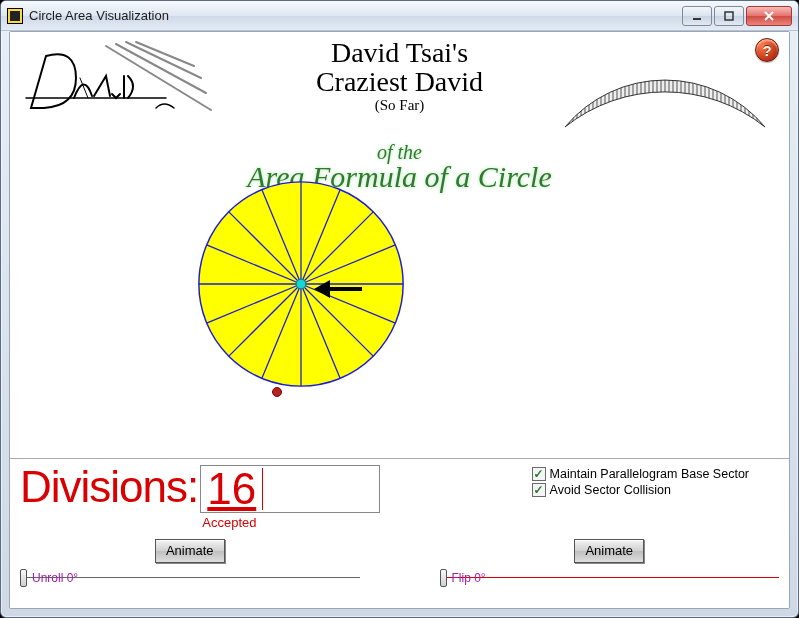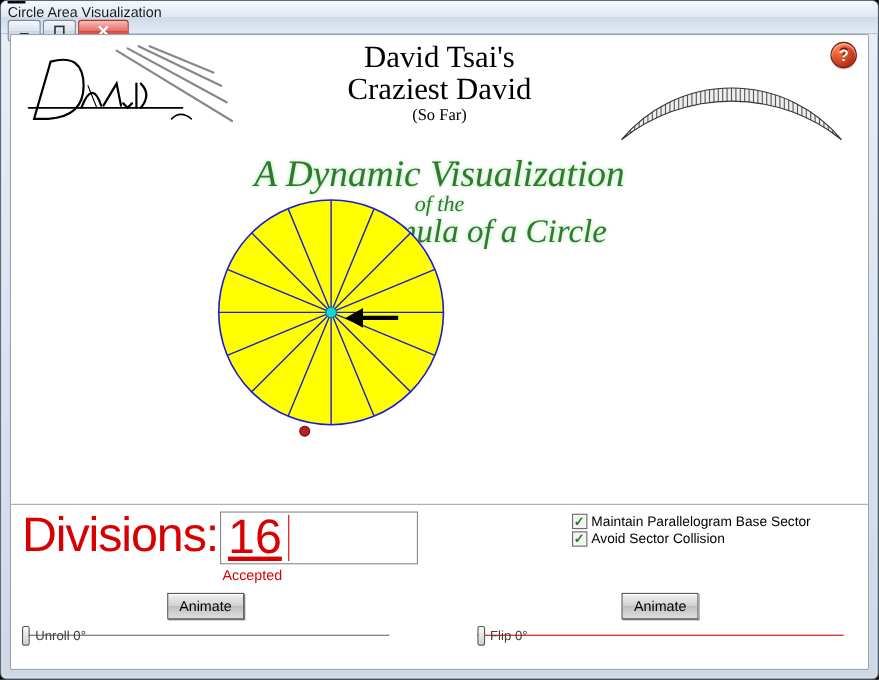--- a/index.html
+++ b/index.html
@@ -20,26 +20,25 @@
     border: 1px solid #5a6b82;
     border-radius: 6px;
     position: relative;
     overflow: hidden;
     box-shadow: inset 0 0 0 1px #fff8;
   }
   
   .titlebar {
     height: 30px;
     display: flex;
-    align-items: flex-start;
+    align-items: center;
     padding: 0 6px 0 6px;
     background: linear-gradient(to bottom, #f6f9fd, #dfe7f2 50%, #cfd9e8 51%, #e3ebf5);
     border-bottom: 1px solid #b7c2d1;
     position: relative;
-    flex-direction: column;
   }
   .titlebar .app-icon {
     width: 16px; height: 16px; margin-right: 6px;
     background: #222; border: 1px solid #000; display: inline-block;
     box-shadow: inset 0 0 0 2px #f9d84a;
   }
   .titlebar .title {
     flex: 1;
     color: #1b1b1b;
     font-size: 13px;
@@ -130,21 +129,21 @@
     background: #b92020; border: 1px solid #6a0c0c;
     top: 355px; left: 262px;
   }
   
   .panel {
     position: absolute;
     left: 0; right: 0; bottom: 0;
     height: 150px;
     background: #fff;
     border-top: 1px solid #aaa;
-    padding: 6px 22px 8px 10px;
+    padding: 6px 10px 8px 10px;
   }
   .row1 { display: flex; align-items: flex-start; }
   .div-label {
     font-family: Arial, sans-serif;
     font-size: 44px;
     color: #d80000;
     line-height: 1.0;
     letter-spacing: -1px;
   }
   .div-input-wrap { position: relative; margin-left: 2px; }
@@ -210,21 +209,21 @@
   .slider.red .track { background:#d80000; }
   .slider .thumb {
     position:absolute; top:2px; left:0;
     height:18px; width:7px;
     background: linear-gradient(to bottom,#fafafa,#cfcfcf);
     border: 1px solid #555;
     border-radius: 2px;
   }
   .slider .label {
     position:absolute; top:4px; left:12px;
-    font-size: 12px; color:#404040;
+    font-size: 12px; color:#a21caf;
   }
 </style>
 </head>
 <body>
 
 <div class="window">
   <div class="titlebar">
     <span class="app-icon"></span>
     <span class="title">Circle Area Visualization</span>
     <div class="win-btns">
@@ -336,21 +335,20 @@
         <path d="M 10 95 A 130 130 0 0 1 210 95 A 160 160 0 0 0 10 95 Z" fill="none" stroke="#333" stroke-width="1"></path>
       </svg>
 
       <div class="headline">
         <div class="line">David Tsai's</div>
         <div class="line">Craziest David</div>
         <div class="sofar">(So Far)</div>
       </div>
 
       <div class="subtitle">
-        <div class="l1">A Dynamic Visualization</div>
         <div class="l2">of the</div>
         <div class="l3">Area Formula of a Circle</div>
       </div>
 
       <svg class="circle-wrap" viewBox="-110 -110 220 220">
         <circle cx="0" cy="0" r="105" fill="#ffff00" stroke="#1b1bdc" stroke-width="1.5"></circle>
         <g stroke="#1b1bdc" stroke-width="1.3">
           <line x1="0" y1="0" x2="105" y2="0"></line>
           <line x1="0" y1="0" x2="97.0" y2="40.2"></line>
           <line x1="0" y1="0" x2="74.2" y2="74.2"></line>

